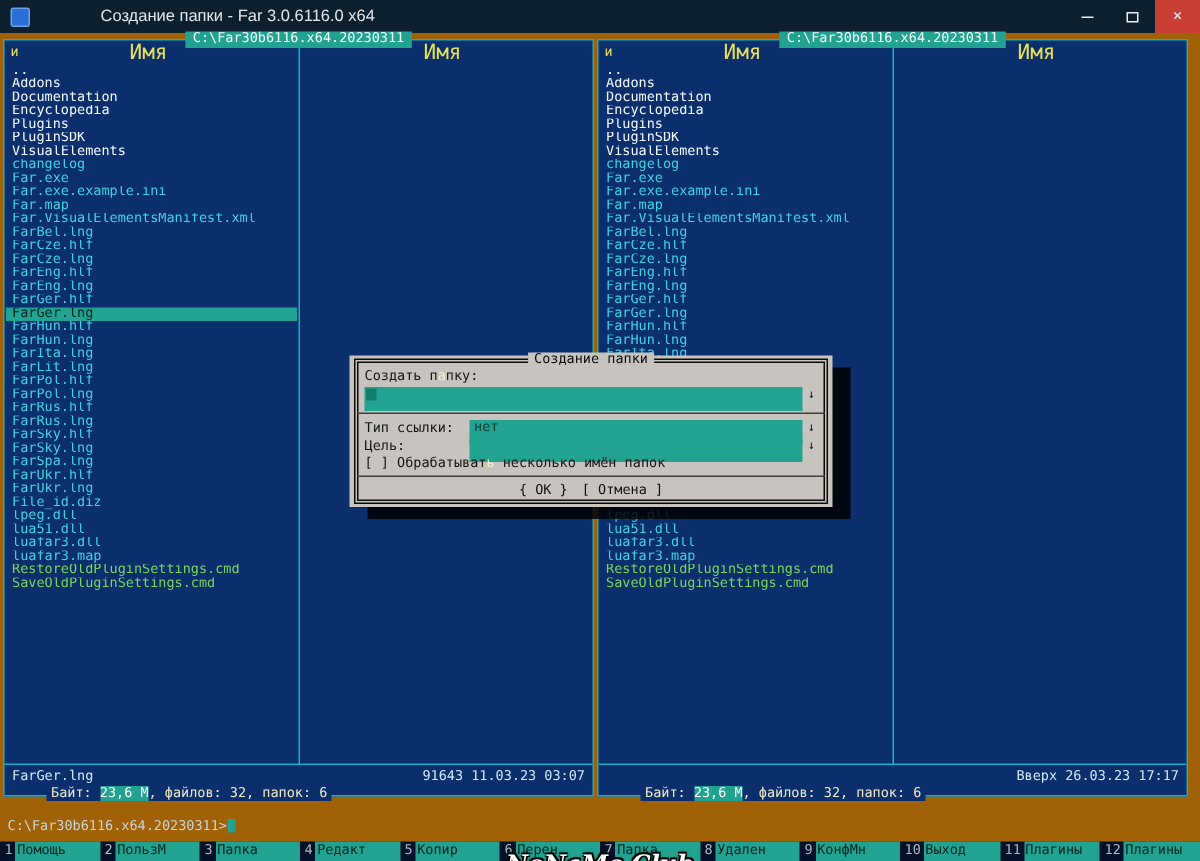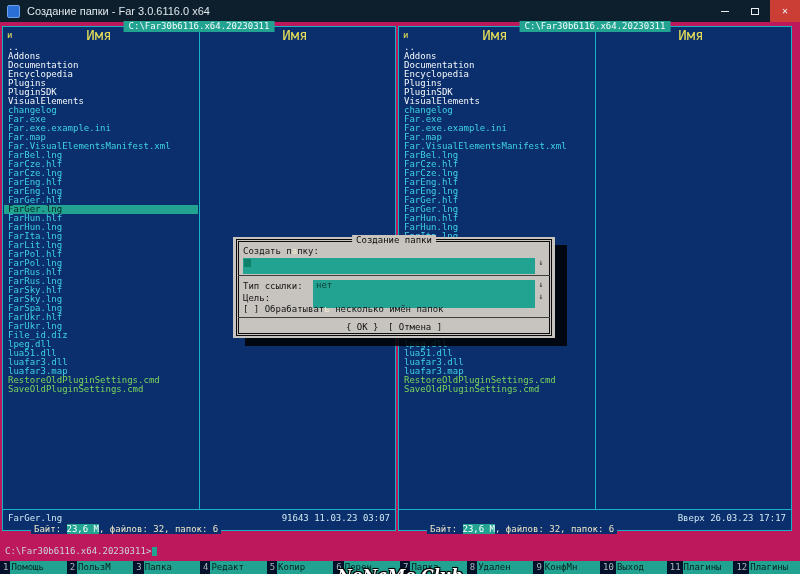--- a/index.html
+++ b/index.html
@@ -1,30 +1,30 @@
 <!DOCTYPE html>
 <html><head>
 <meta charset="utf-8">
 <style>
   * { margin:0; padding:0; box-sizing:border-box; }
   html,body { width:800px; height:574px; background:#000; overflow:hidden; }
   .window { position:relative; width:800px; height:574px; font-family:"DejaVu Sans Mono",monospace; }
 
   
-  .titlebar { position:absolute; top:0; left:0; width:800px; height:22px; background:#0d1f2d; display:flex; align-items:center; }
+  .titlebar { position:absolute; top:0; left:0; width:800px; height:22px; background:#0d1f2d; display:flex; align-items:center;gap:40px; }
   .app-icon { width:13px; height:13px; margin-left:7px; background:#2a6fd6; border:1px solid #6ea3e8; border-radius:2px; }
   .title-text { color:#dfe7ec; font-size:11px; margin-left:7px; font-family:"Liberation Sans",sans-serif; white-space:nowrap; }
   .win-buttons { margin-left:auto; display:flex; height:100%; }
   .win-btn { width:30px; height:100%; display:flex; align-items:center; justify-content:center; color:#e8eef2; font-size:10px; line-height:10px; }
   .win-btn.close { background:#ca3e36; }
   .min-glyph { display:block; width:8px; height:1px; background:#e8eef2; }
   .max-glyph { display:block; width:8px; height:7px; border:1px solid #e8eef2; }
 
   
-  .console { position:absolute; top:22px; left:0; width:800px; height:552px; background:#be185d; }
+  .console { position:absolute; top:22px; left:0; width:800px; height:552px; background:#a16207; }
 
   
   .panel { position:absolute; top:4px; width:394px; height:505px; background:#0b2e6c; border:1px solid #14b2c2; }
   #panel-left { left:2px; }
   #panel-right { left:398px; }
   .path-header { position:absolute; top:-6px; left:50%; transform:translateX(-50%); background:#22a392; color:#f4fcfa; font-size:9px; line-height:11px; padding:0 5px; white-space:nowrap; z-index:2; }
   .sort-ind { position:absolute; top:4px; left:4px; color:#e7e056; font-size:9px; line-height:9px; }
   .col-header { position:absolute; top:4px; width:100px; text-align:center; color:#e7e056; font-size:14px; line-height:9px; }
   .col-header.c1 { left:46px; }
   .col-header.c2 { left:242px; }

